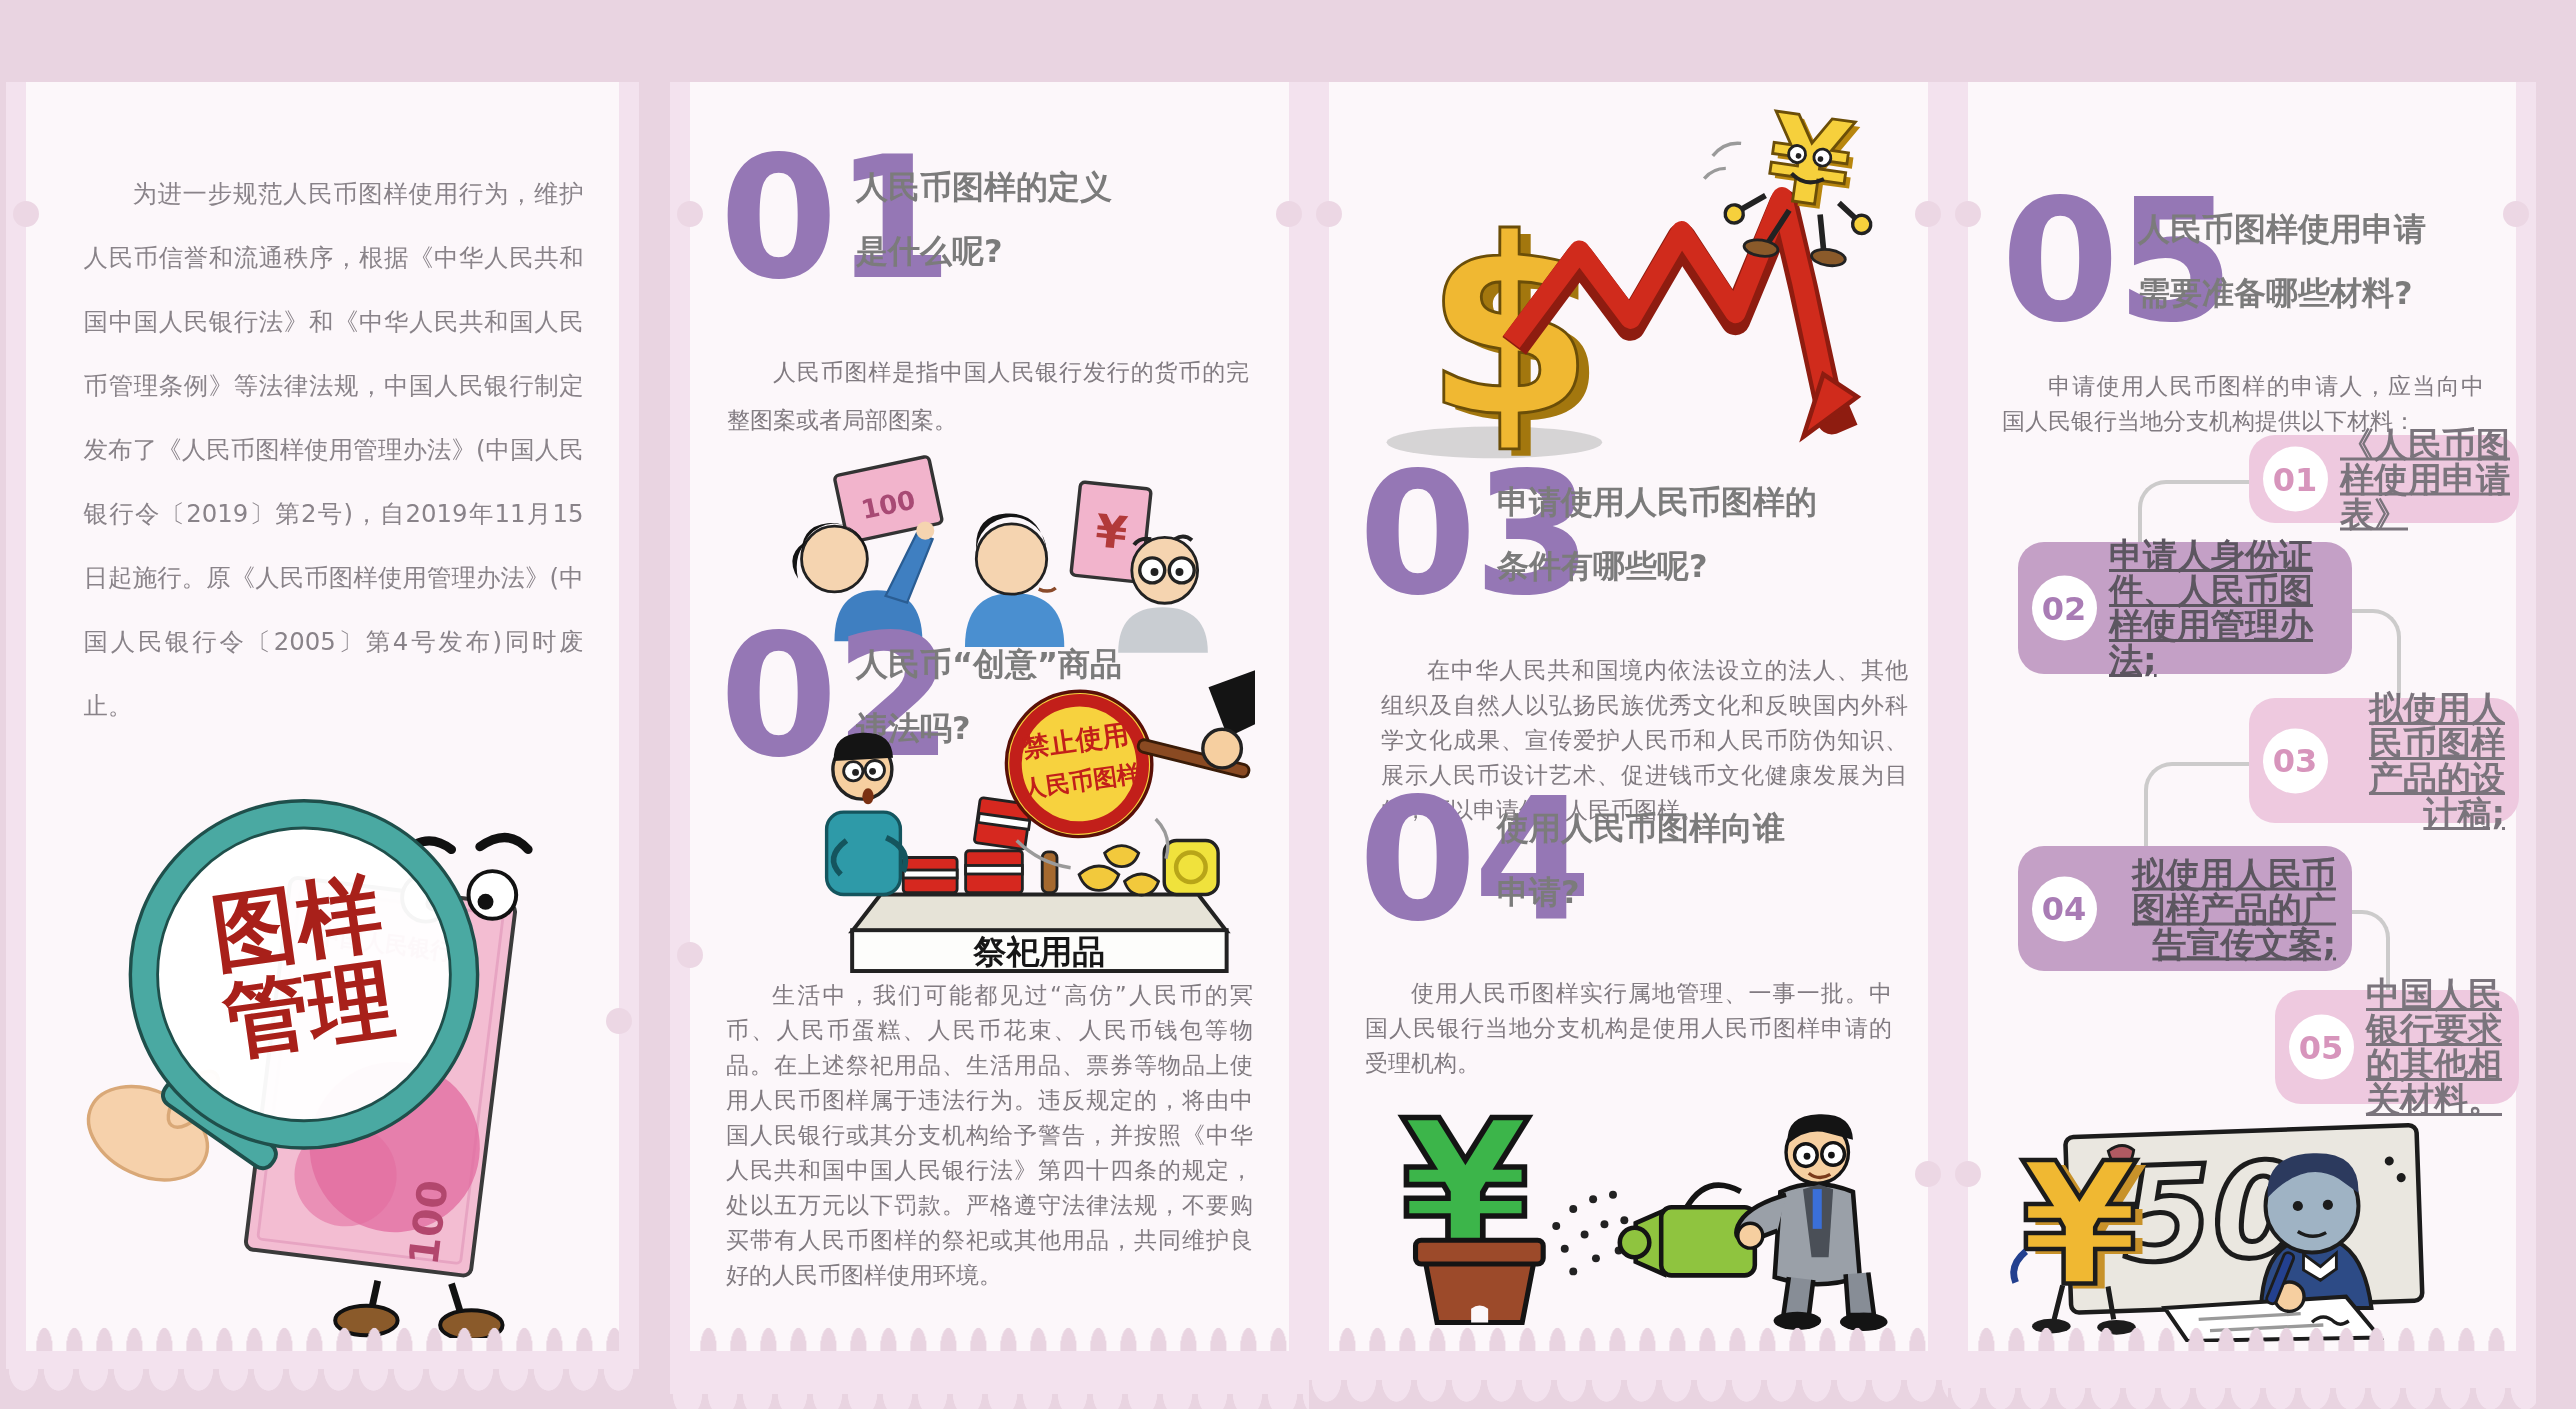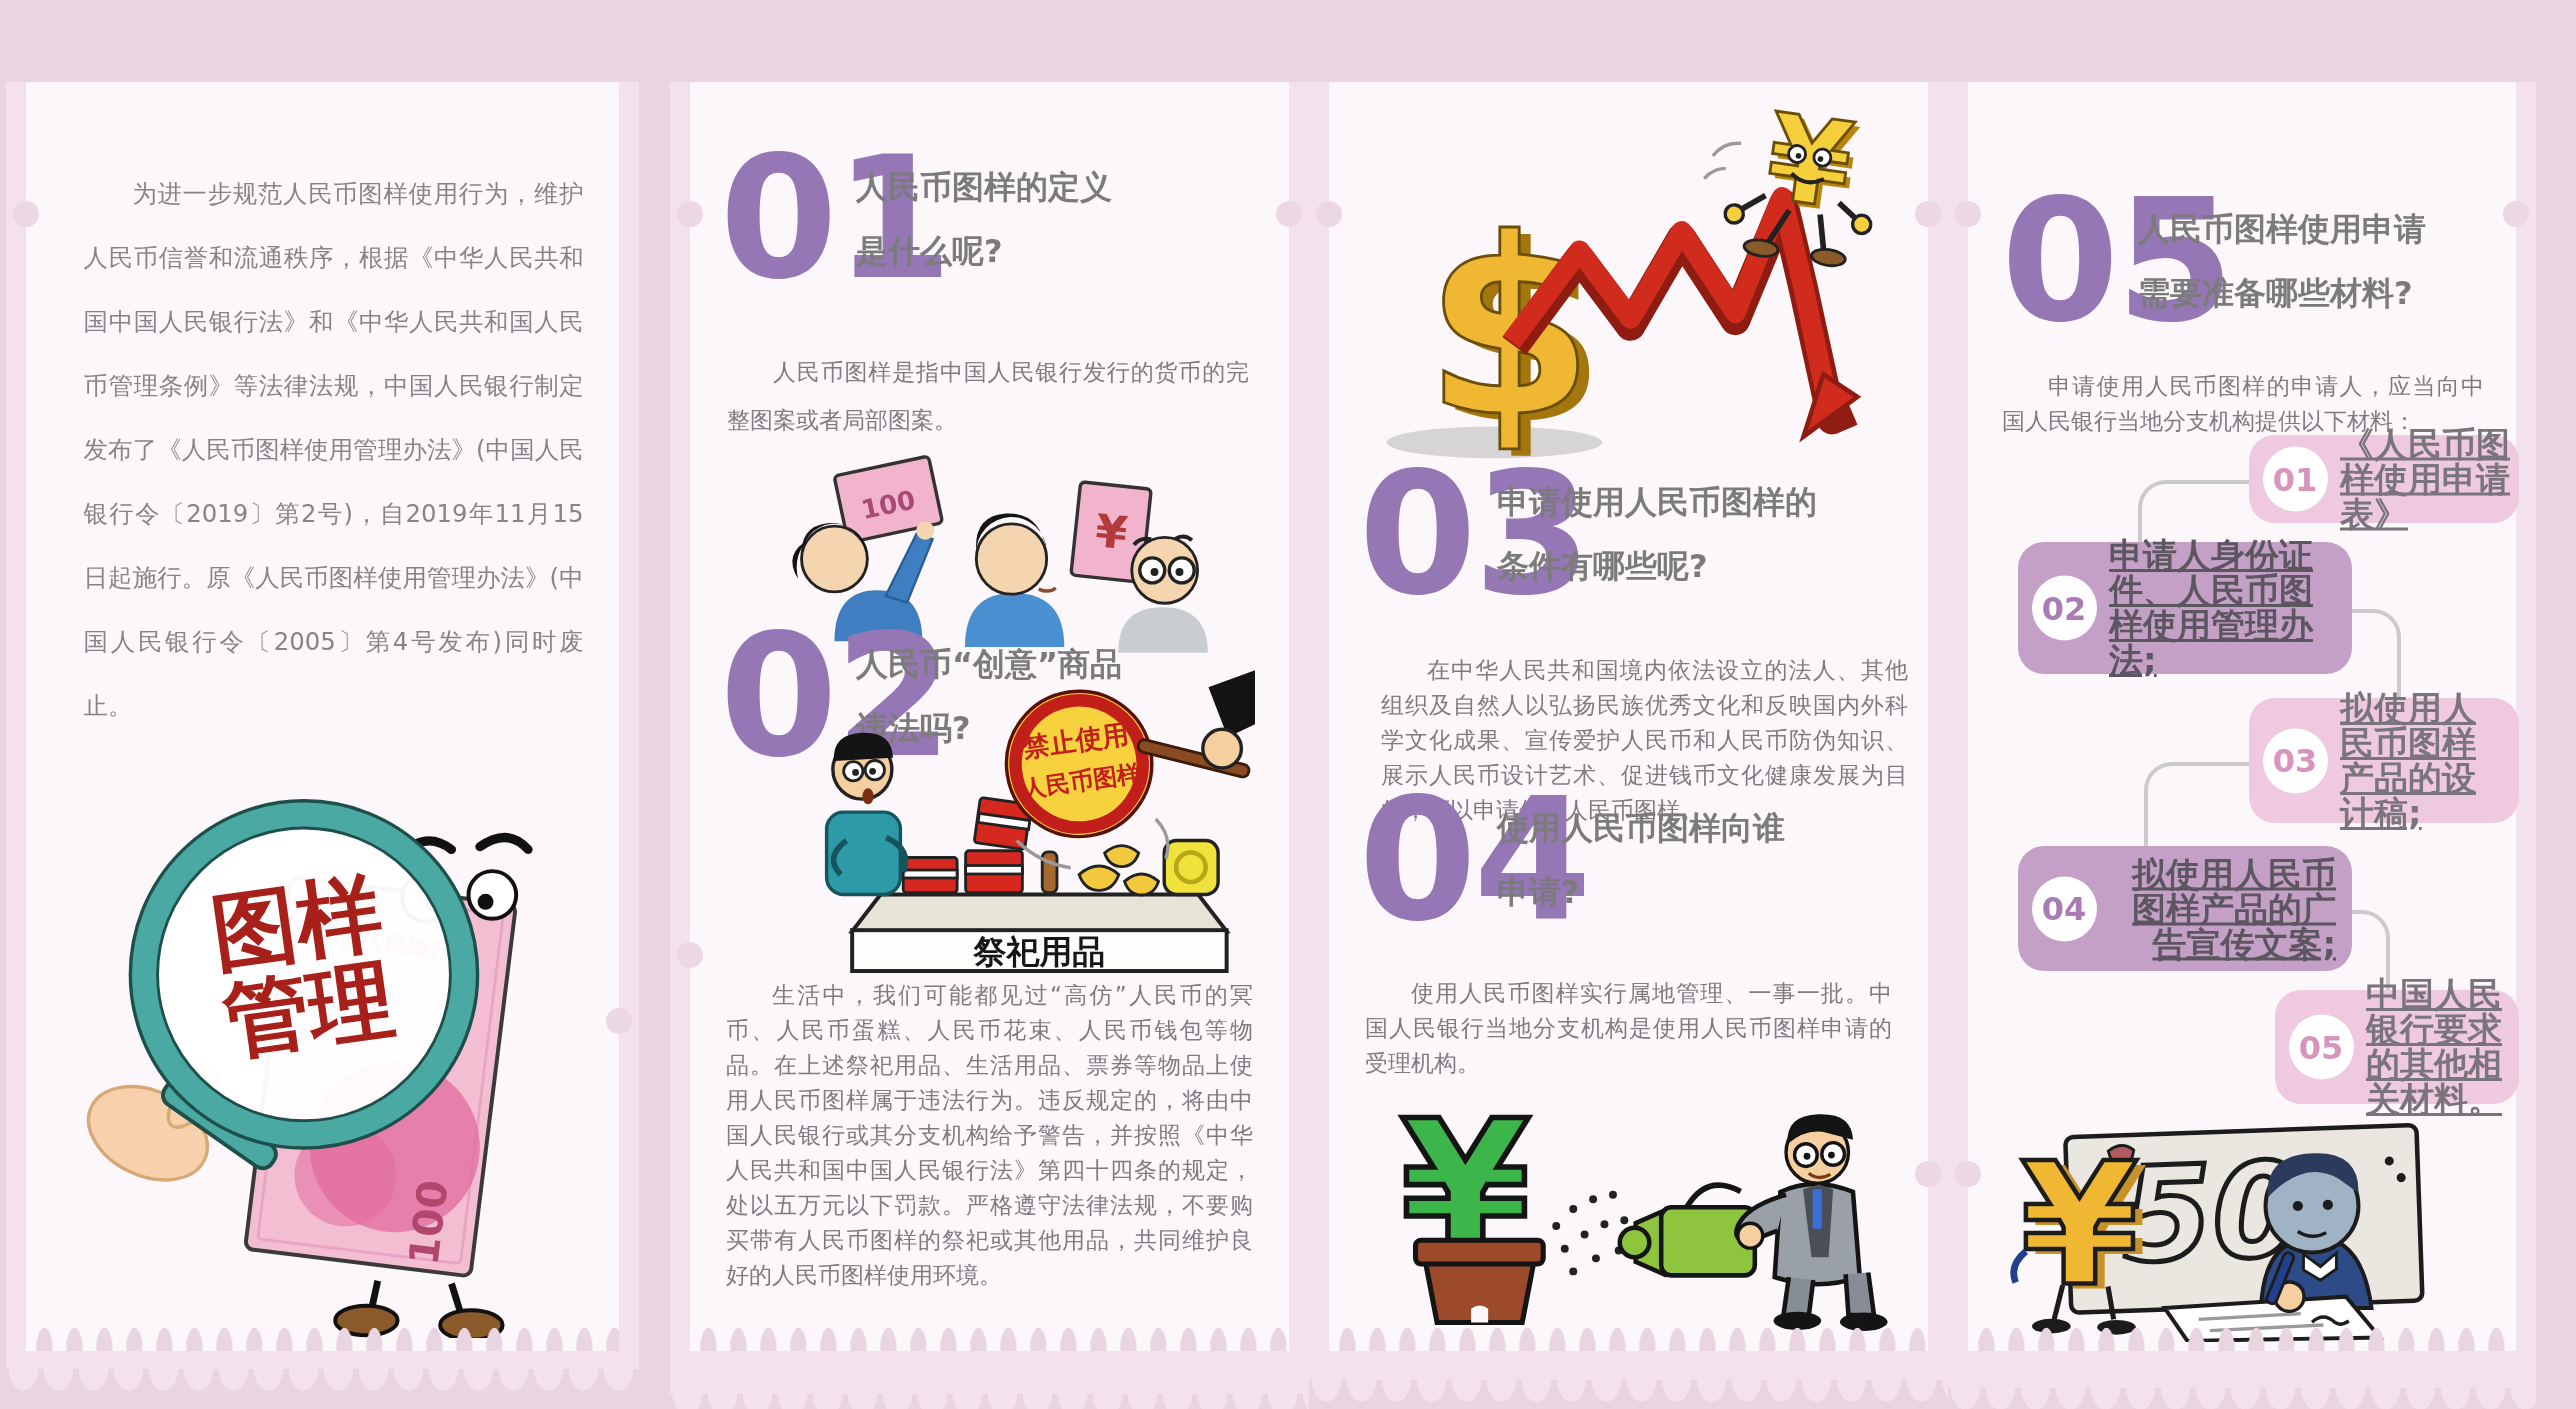--- a/index.html
+++ b/index.html
@@ -295,21 +295,21 @@
     <div class="listbox light abs" style="left:281px;top:353px;width:270px;height:88px;">
       <div class="circ">01</div>
       <div class="btxt" style="width:170px;">《人民币图样使用申请表》</div>
     </div>
     <div class="listbox mauve abs" style="left:50px;top:460px;width:334px;height:132px;">
       <div class="circ">02</div>
       <div class="btxt" style="width:227px;">申请人身份证件、人民币图样使用管理办法;</div>
     </div>
     <div class="listbox light abs" style="left:281px;top:616px;width:270px;height:125px;">
       <div class="circ">03</div>
-      <div class="btxt" style="width:165px;">拟使用人民币图样产品的设计稿;</div>
+      <div class="btxt" style="width:165px;text-align:right;">拟使用人民币图样产品的设计稿;</div>
     </div>
     <div class="listbox mauve abs" style="left:50px;top:764px;width:334px;height:125px;">
       <div class="circ">04</div>
       <div class="btxt" style="width:227px;text-align:right;">拟使用人民币图样产品的广告宣传文案;</div>
     </div>
     <div class="listbox light abs" style="left:307px;top:908px;width:244px;height:114px;">
       <div class="circ">05</div>
       <div class="btxt" style="width:142px;">中国人民银行要求的其他相关材料。</div>
     </div>
 

